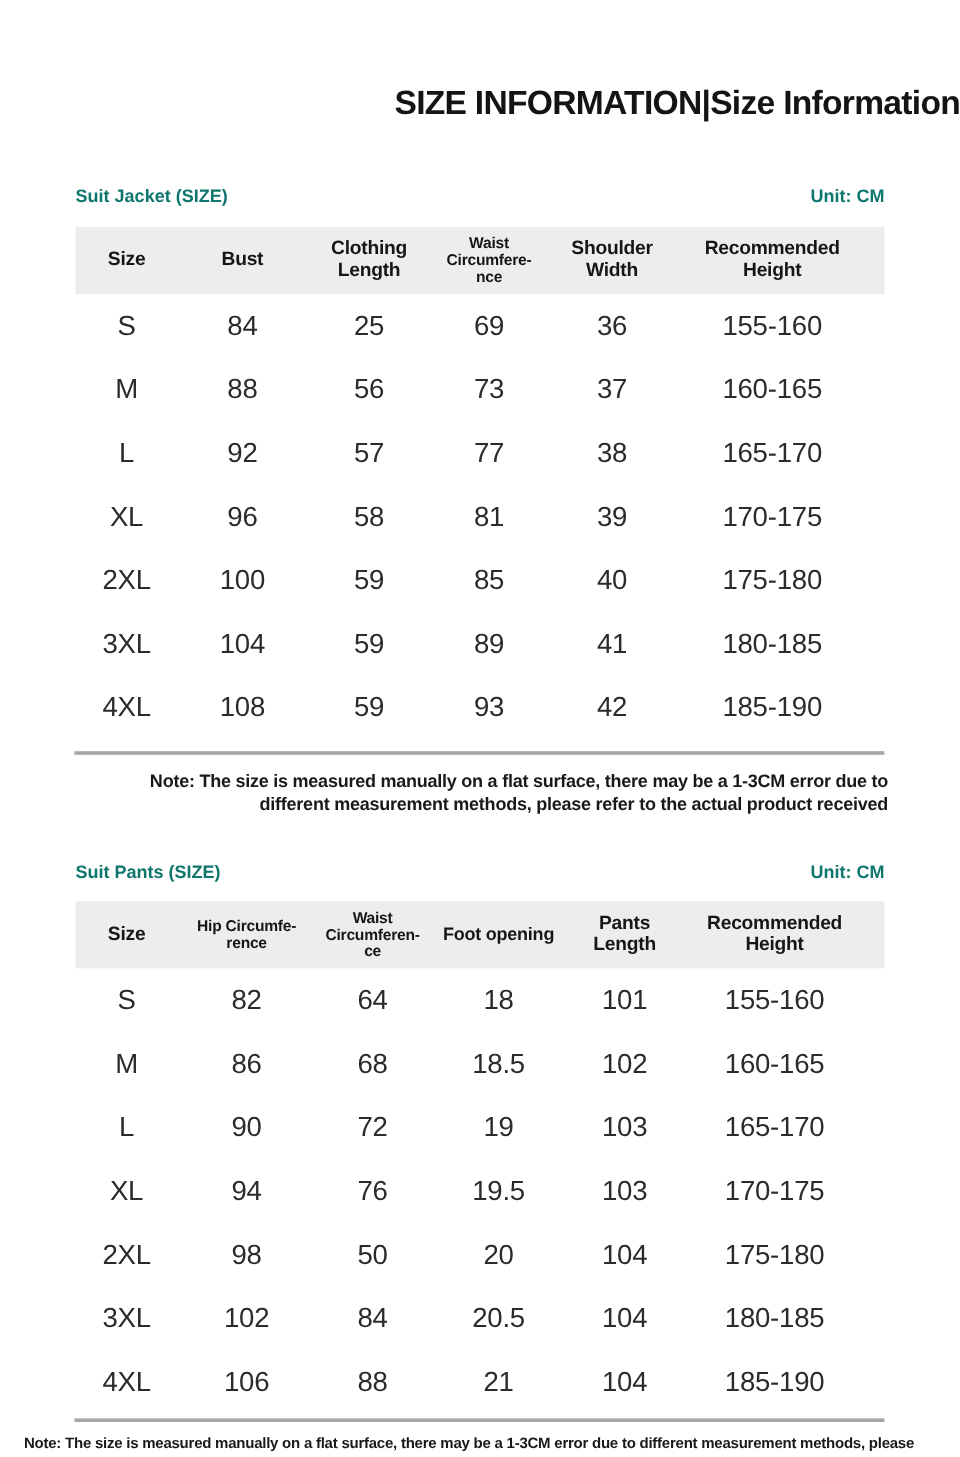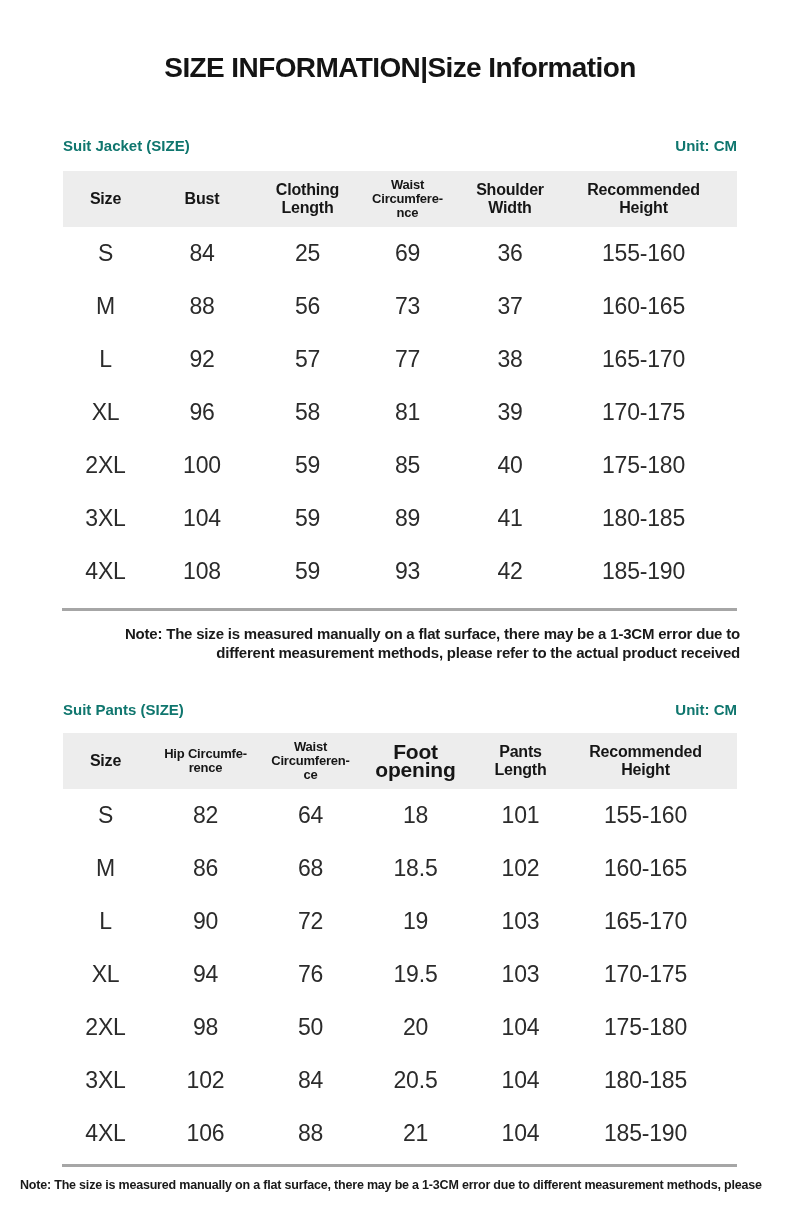--- a/index.html
+++ b/index.html
@@ -9,22 +9,22 @@
   }
   body {
     width: 800px;
     height: 1214px;
     font-family: "Liberation Sans", sans-serif;
     color: #222222;
     overflow: hidden;
   }
   .title {
     margin: 0;
-    padding-top: 52px;
-    text-align: center;
+    padding-top: 70px;
+    text-align: right;
     font-size: 28px;
     line-height: 32px;
     font-weight: 700;
     letter-spacing: -0.6px;
     color: #141414;
   }
   .section-head {
     display: flex;
     justify-content: space-between;
     align-items: baseline;
@@ -53,21 +53,21 @@
   .pants  .thead, .pants  .trow { grid-template-columns: 85px 115px 95px 115px 95px 155px; }
   .hcell {
     text-align: center;
     font-weight: 700;
     font-size: 16px;
     line-height: 18px;
     letter-spacing: -0.2px;
     color: #161616;
   }
   .hcell.small { font-size: 13px; line-height: 14px; }
-  .hcell.mid   { font-size: 21px; }
+  .hcell.mid   { font-size: 15px; }
   .hline { display: block; }
   .tcell {
     text-align: center;
     font-size: 23px;
     letter-spacing: -0.2px;
     color: #2b2b2b;
   }
   .divider {
     height: 3px;
     background: var(--divider, #a6a6a6);

